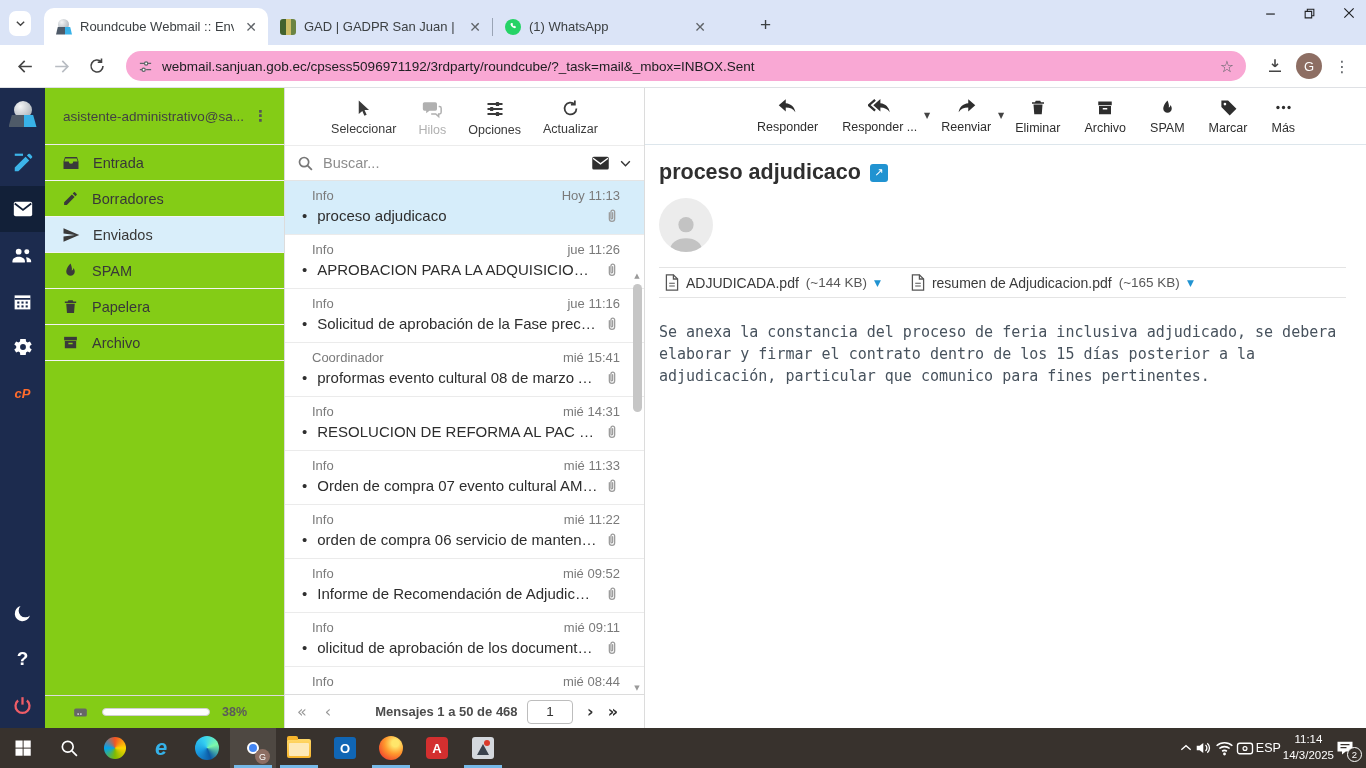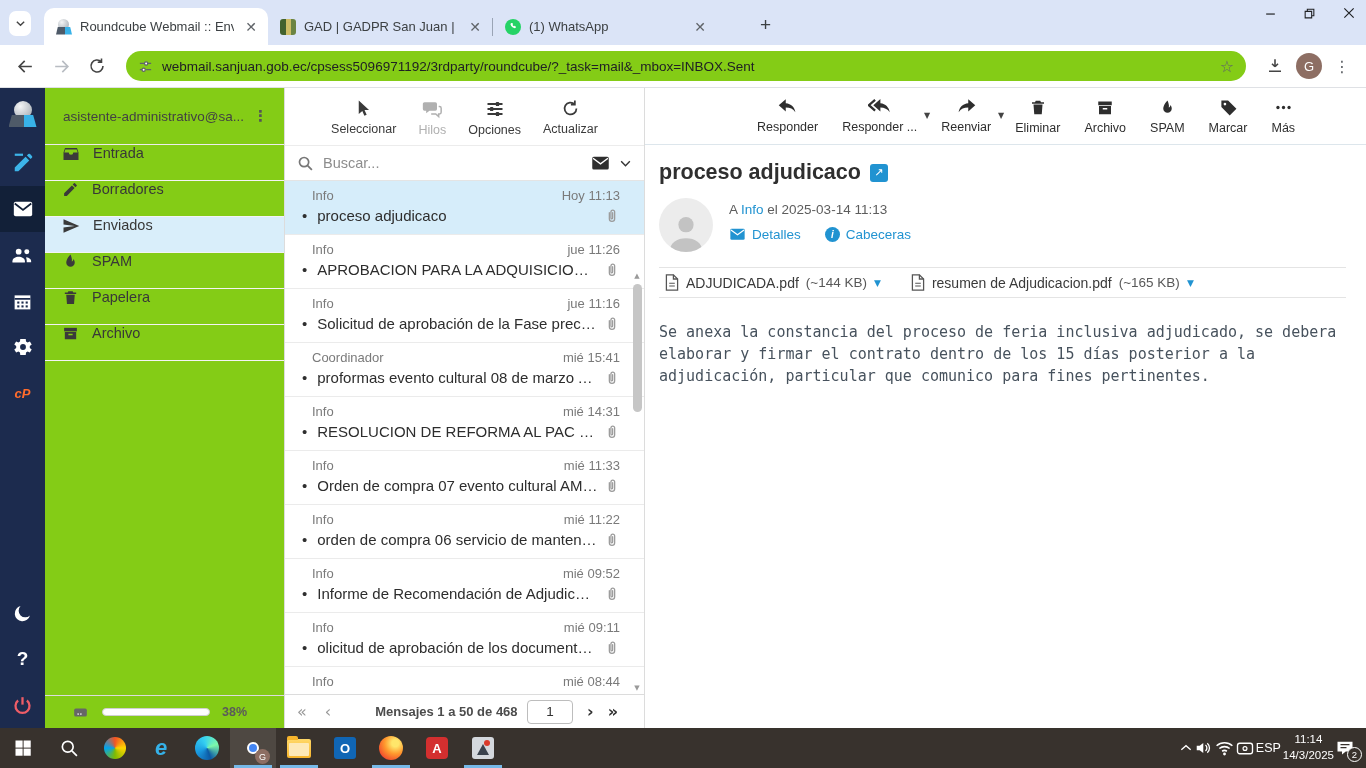--- a/index.html
+++ b/index.html
@@ -19,21 +19,21 @@
   .wincontrols { position:absolute; right:10px; top:6px; display:flex; gap:26px; align-items:center; color:#202124; }
   .fav { width:16px; height:16px; flex:none; position:relative; }
   .fav-wa { border-radius:50%; background:#25d366; display:flex; align-items:center; justify-content:center; }
   .fav-gad { border-radius:3px; background:linear-gradient(90deg,#42622e 0 40%,#cdbd66 0 70%,#6b8443 0); }
   .rc-sphere { position:absolute; left:2px; top:0; width:11px; height:11px; border-radius:50%; background:radial-gradient(circle at 35% 30%,#f4f5f6,#9aa2ab); }
   .rc-base { position:absolute; left:0; bottom:0; width:16px; height:8px; clip-path:polygon(12% 0,88% 0,100% 100%,0 100%); background:linear-gradient(90deg,#4e5a68 0 55%,#38b2e8 0); }
 
   .toolbar { height:43px; background:#fff; border-bottom:1px solid #dfe1e5; display:flex; align-items:center; padding:0 10px; gap:6px; }
   .navbtn { width:30px; height:30px; display:flex; align-items:center; justify-content:center; color:#5f6368; }
   .navbtn.disabled { color:#b8bcc2; }
-  .urlpill { flex:1; height:30px; background:#84cc16; border-radius:15px; display:flex; align-items:center; padding:0 12px; gap:9px; margin:0 8px; }
+  .urlpill { flex:1; height:30px; background:#f9a8d4; border-radius:15px; display:flex; align-items:center; padding:0 12px; gap:9px; margin:0 8px; }
   .urltext { flex:1; font-size:13.5px; color:#202124; white-space:nowrap; overflow:hidden; }
   .star { color:#5f6368; font-size:16px; font-family:"DejaVu Sans",sans-serif; }
   .avatar-g { width:26px; height:26px; border-radius:50%; background:#8d6e63; color:#fff; font-size:13px; display:flex; align-items:center; justify-content:center; }
   .kebab { color:#5f6368; font-size:16px; font-family:"DejaVu Sans",sans-serif; padding:0 6px; }
 
   
   .app { height:640px; display:flex; }
 
   .rail { width:45px; background:#1c2b4e; display:flex; flex-direction:column; align-items:center; color:#fff; }
   .rail-cell { width:61px; height:46px; display:flex; align-items:center; justify-content:center; }
@@ -41,21 +41,21 @@
   .rail-cell.compose { color:#3cb5ea; }
   .cp { color:#ff6c2c; font-weight:bold; font-style:italic; font-size:13px; }
   .rail-bottom { margin-top:auto; }
   .help { font-size:19px; font-weight:bold; }
   .power { color:#ef5d67; }
 
   .folders { width:240px; background:#84cc16; border-right:1px solid #dcdcdc; position:relative; }
   .account-row { height:57px; display:flex; align-items:center; padding:0 8px 0 18px; border-bottom:1px solid #ececec; }
   .account-row .mail-addr { flex:1; font-size:13.5px; color:#424242; white-space:nowrap; overflow:hidden; }
   .account-kebab { color:#555; font-size:15px; font-weight:bold; font-family:"DejaVu Sans",sans-serif; padding:0 8px; }
-  .folder { height:36px; display:flex; gap:13px; padding-left:17px; font-size:14.5px; color:#383838; border-bottom:1px solid #f3f3f3; }
+  .folder { height:36px; display:flex; align-items:center; gap:13px; padding-left:17px; font-size:14.5px; color:#383838; border-bottom:1px solid #f3f3f3; }
   .folder .ficon { color:#3a3a3a; }
   .folder.selected { background:#d9eefa; }
   .quota-row { position:absolute; bottom:0; left:0; right:0; height:33px; border-top:1px solid #dcdcdc; display:flex; align-items:center; padding:0 16px 0 26px; gap:12px;font-weight:bold; }
   .quota-bar { width:108px; height:8px; border:1px solid #cfcfcf; border-radius:4px; background:#fdfdfd; overflow:hidden; }
   .quota-fill { height:100%; background:#7fc3ea; border-radius:4px 0 0 4px; }
   .quota-label { font-size:12.5px; color:#5a5a5a; }
 
   .listcol { width:360px; border-right:1px solid #dcdcdc; position:relative; background:#fff; }
   .list-toolbar { height:57px; display:flex; align-items:center; justify-content:center; gap:22px; padding-top:2px; }
   .ltbtn { display:flex; flex-direction:column; align-items:center; gap:4px; color:#3a3a3a; font-size:12.5px; }
@@ -587,40 +587,20 @@
         <span class="subject">proceso adjudicaco</span>
         <span class="extlink">↗</span>
       </div>
       <div class="meta">
         <span class="avatar-big">
           <svg width="44" height="40" viewBox="0 0 24 22" fill="#c3c3c3">
               <circle cx="12" cy="7" r="4.2"></circle>
               <path d="M3 22c0-5 4-7.5 9-7.5s9 2.5 9 7.5z"></path>
             </svg>
         </span>
-        <span>
-          <div class="meta-line1">
-            <span>A</span>
-            <span class="link">Info</span>
-            <span>el 2025-03-14 11:13</span>
-          </div>
-          <div class="meta-line2">
-            <span class="meta-link">
-              <svg width="17" height="13" viewBox="0 0 24 20">
-                  <rect x="1" y="1" width="22" height="17" rx="2" fill="#2193d1"></rect>
-                  <path d="M2 3l10 7.5L22 3" fill="none" stroke="#fff" stroke-width="1.8"></path>
-                </svg>
-              <span>Detalles</span>
-            </span>
-            <span class="meta-link">
-              <span class="info-dot">i</span>
-              <span>Cabeceras</span>
-            </span>
-          </div>
-        </span>
       </div>
       <div class="attachments">
         <span class="att">
           <svg width="14" height="17" viewBox="0 0 20 24">
               <path d="M2 1h10l6 6v16H2z" fill="none" stroke="#555" stroke-width="1.8"></path>
               <path d="M12 1v6h6" fill="none" stroke="#555" stroke-width="1.8"></path>
               <path d="M6 13h8M6 17h8" stroke="#555" stroke-width="1.5"></path>
             </svg>
           <span class="att-name">ADJUDICADA.pdf</span>
           <span class="att-size">(~144 KB)</span>

